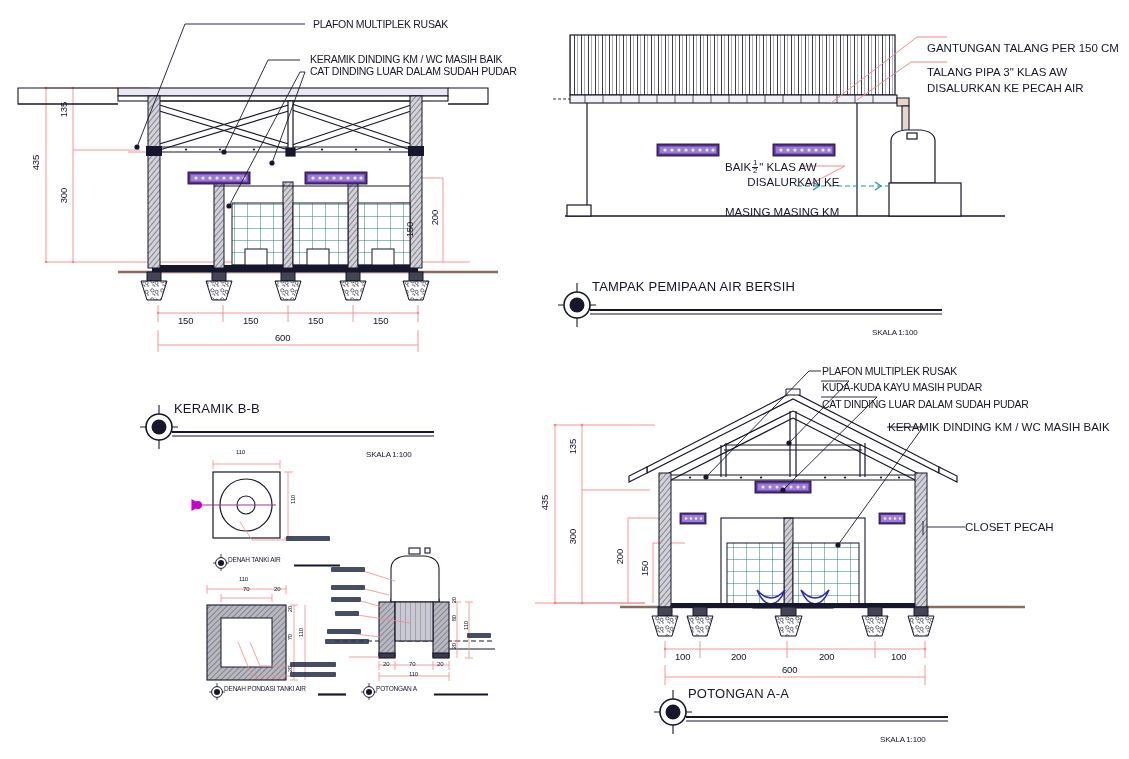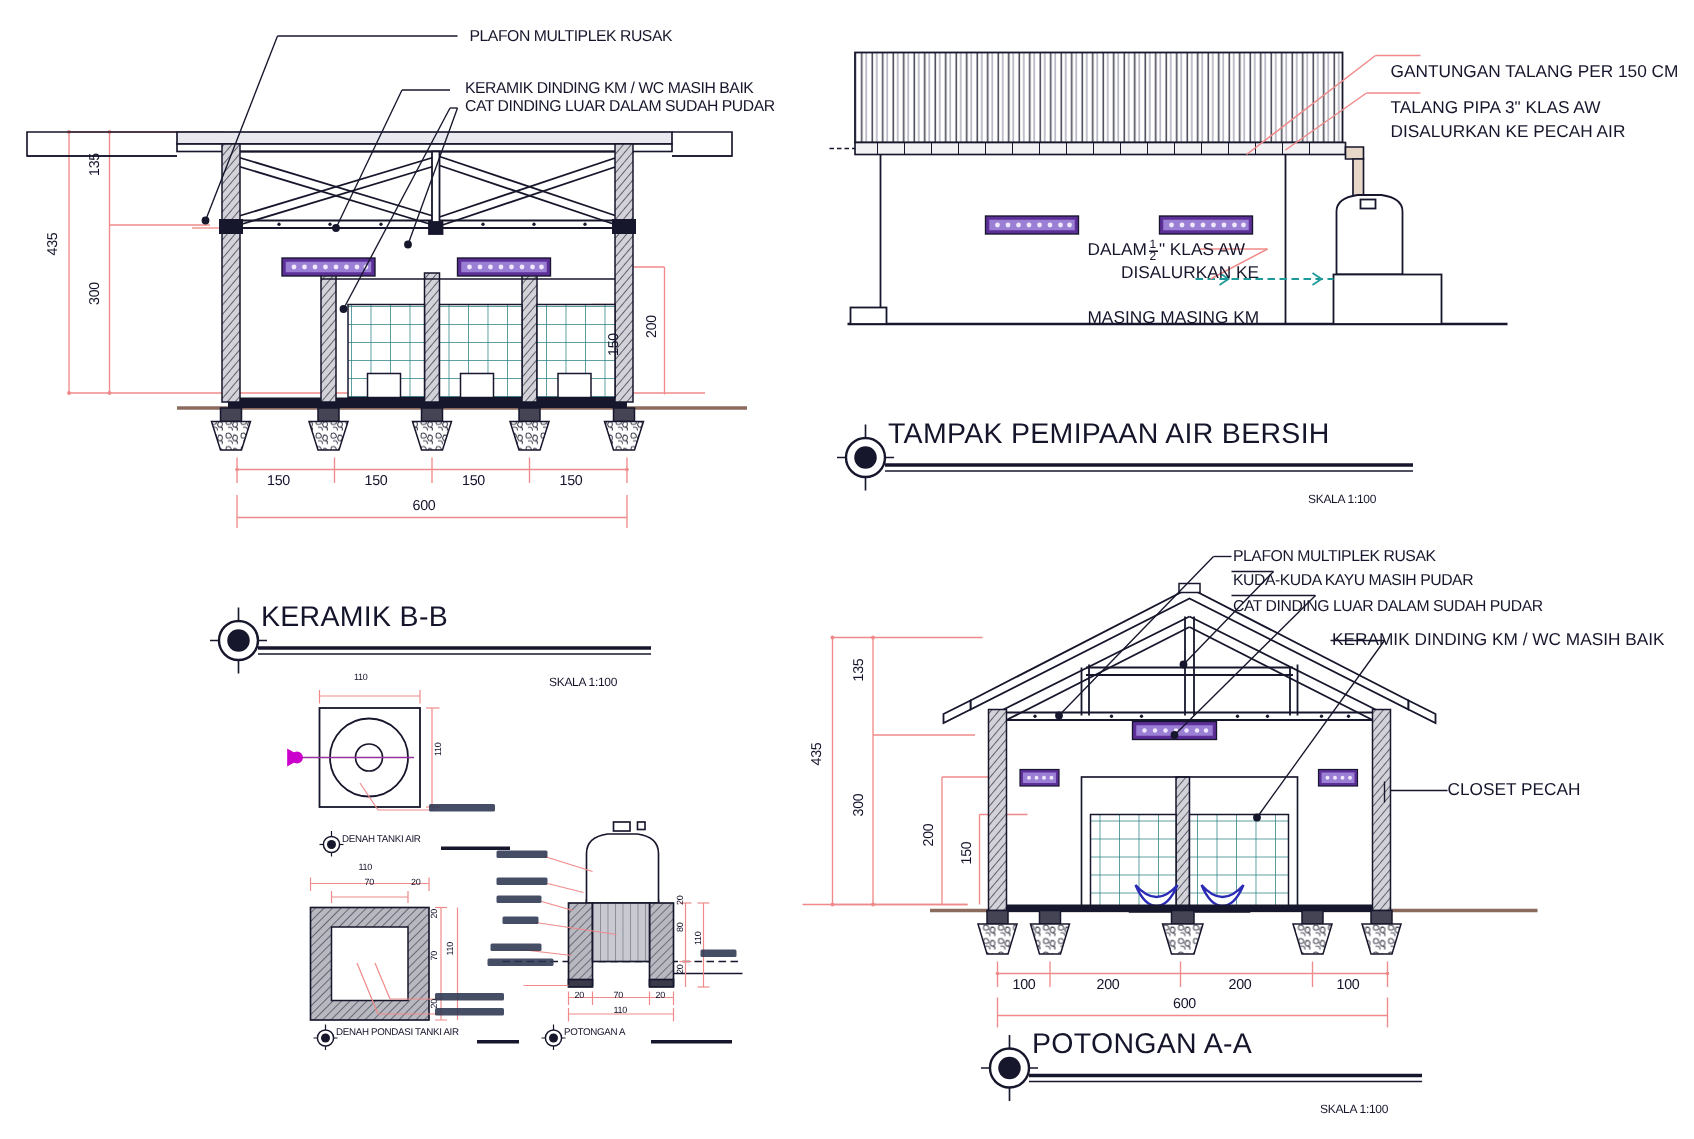--- a/index.html
+++ b/index.html
@@ -5,21 +5,21 @@
 <style>
   html,body{margin:0;padding:0;background:#ffffff;}
   body{width:1129px;height:759px;overflow:hidden;
        font-family:"Liberation Sans","DejaVu Sans",sans-serif;color:#1b1b2e;}
   #sheet{position:relative;width:1129px;height:759px;background:#fff;}
   .abs{position:absolute;}
   .note{font-size:10.5px;letter-spacing:-0.3px;white-space:nowrap;color:#16162c;}
   .note.big{font-size:11.5px;letter-spacing:0px;text-align:right;}
   .dim{font-size:9.5px;color:#12122a;letter-spacing:-0.2px;}
   .dimv{font-size:9.5px;color:#12122a;writing-mode:vertical-rl;transform:rotate(180deg);letter-spacing:-0.2px;}
-  .title-text{font-size:19px;letter-spacing:0.2px;color:#14142b;white-space:nowrap;}
+  .title-text{font-size:13px;letter-spacing:0.2px;color:#14142b;white-space:nowrap;}
   .scale-text{font-size:8px;letter-spacing:-0.2px;color:#14142b;white-space:nowrap;margin-top:12px;}
   .mini-title{font-size:6.5px;letter-spacing:-0.2px;color:#14142b;white-space:nowrap;}
   .smear{background:#2b3550;height:5px;border-radius:1px;opacity:.88;}
   svg{display:block;overflow:visible;}
 </style>
 </head>
 <body>
 
 <div id="sheet">
 
@@ -327,21 +327,21 @@
         <line x1="300" y1="156" x2="255" y2="156"></line>
       </g>
     </svg>
 
     <div class="abs note big" style="left:382px;top:32px;">GANTUNGAN TALANG PER 150 CM</div>
     <div class="abs note big" style="left:382px;top:56px;">TALANG PIPA 3" KLAS AW</div>
     <div class="abs note big" style="left:382px;top:72px;">DISALURKAN KE PECAH AIR</div>
 
     <div class="abs" style="left:180px;top:150px;">
       <div class="note big" style="display:flex;align-items:center;">
-        <span>DALAM </span>
+        <span>BAIK </span>
         <span style="display:inline-flex;flex-direction:column;align-items:center;line-height:0.82;font-size:8px;margin:0 1px;">
           <span>1</span>
           <span style="border-top:1px solid #16162c;width:6px;"></span>
           <span>2</span>
         </span>
         <span>" KLAS AW</span>
       </div>
       <div class="note big" style="margin-top:2px;">DISALURKAN KE</div>
       <div class="note big" style="margin-top:18px;">MASING MASING KM</div>
     </div>

